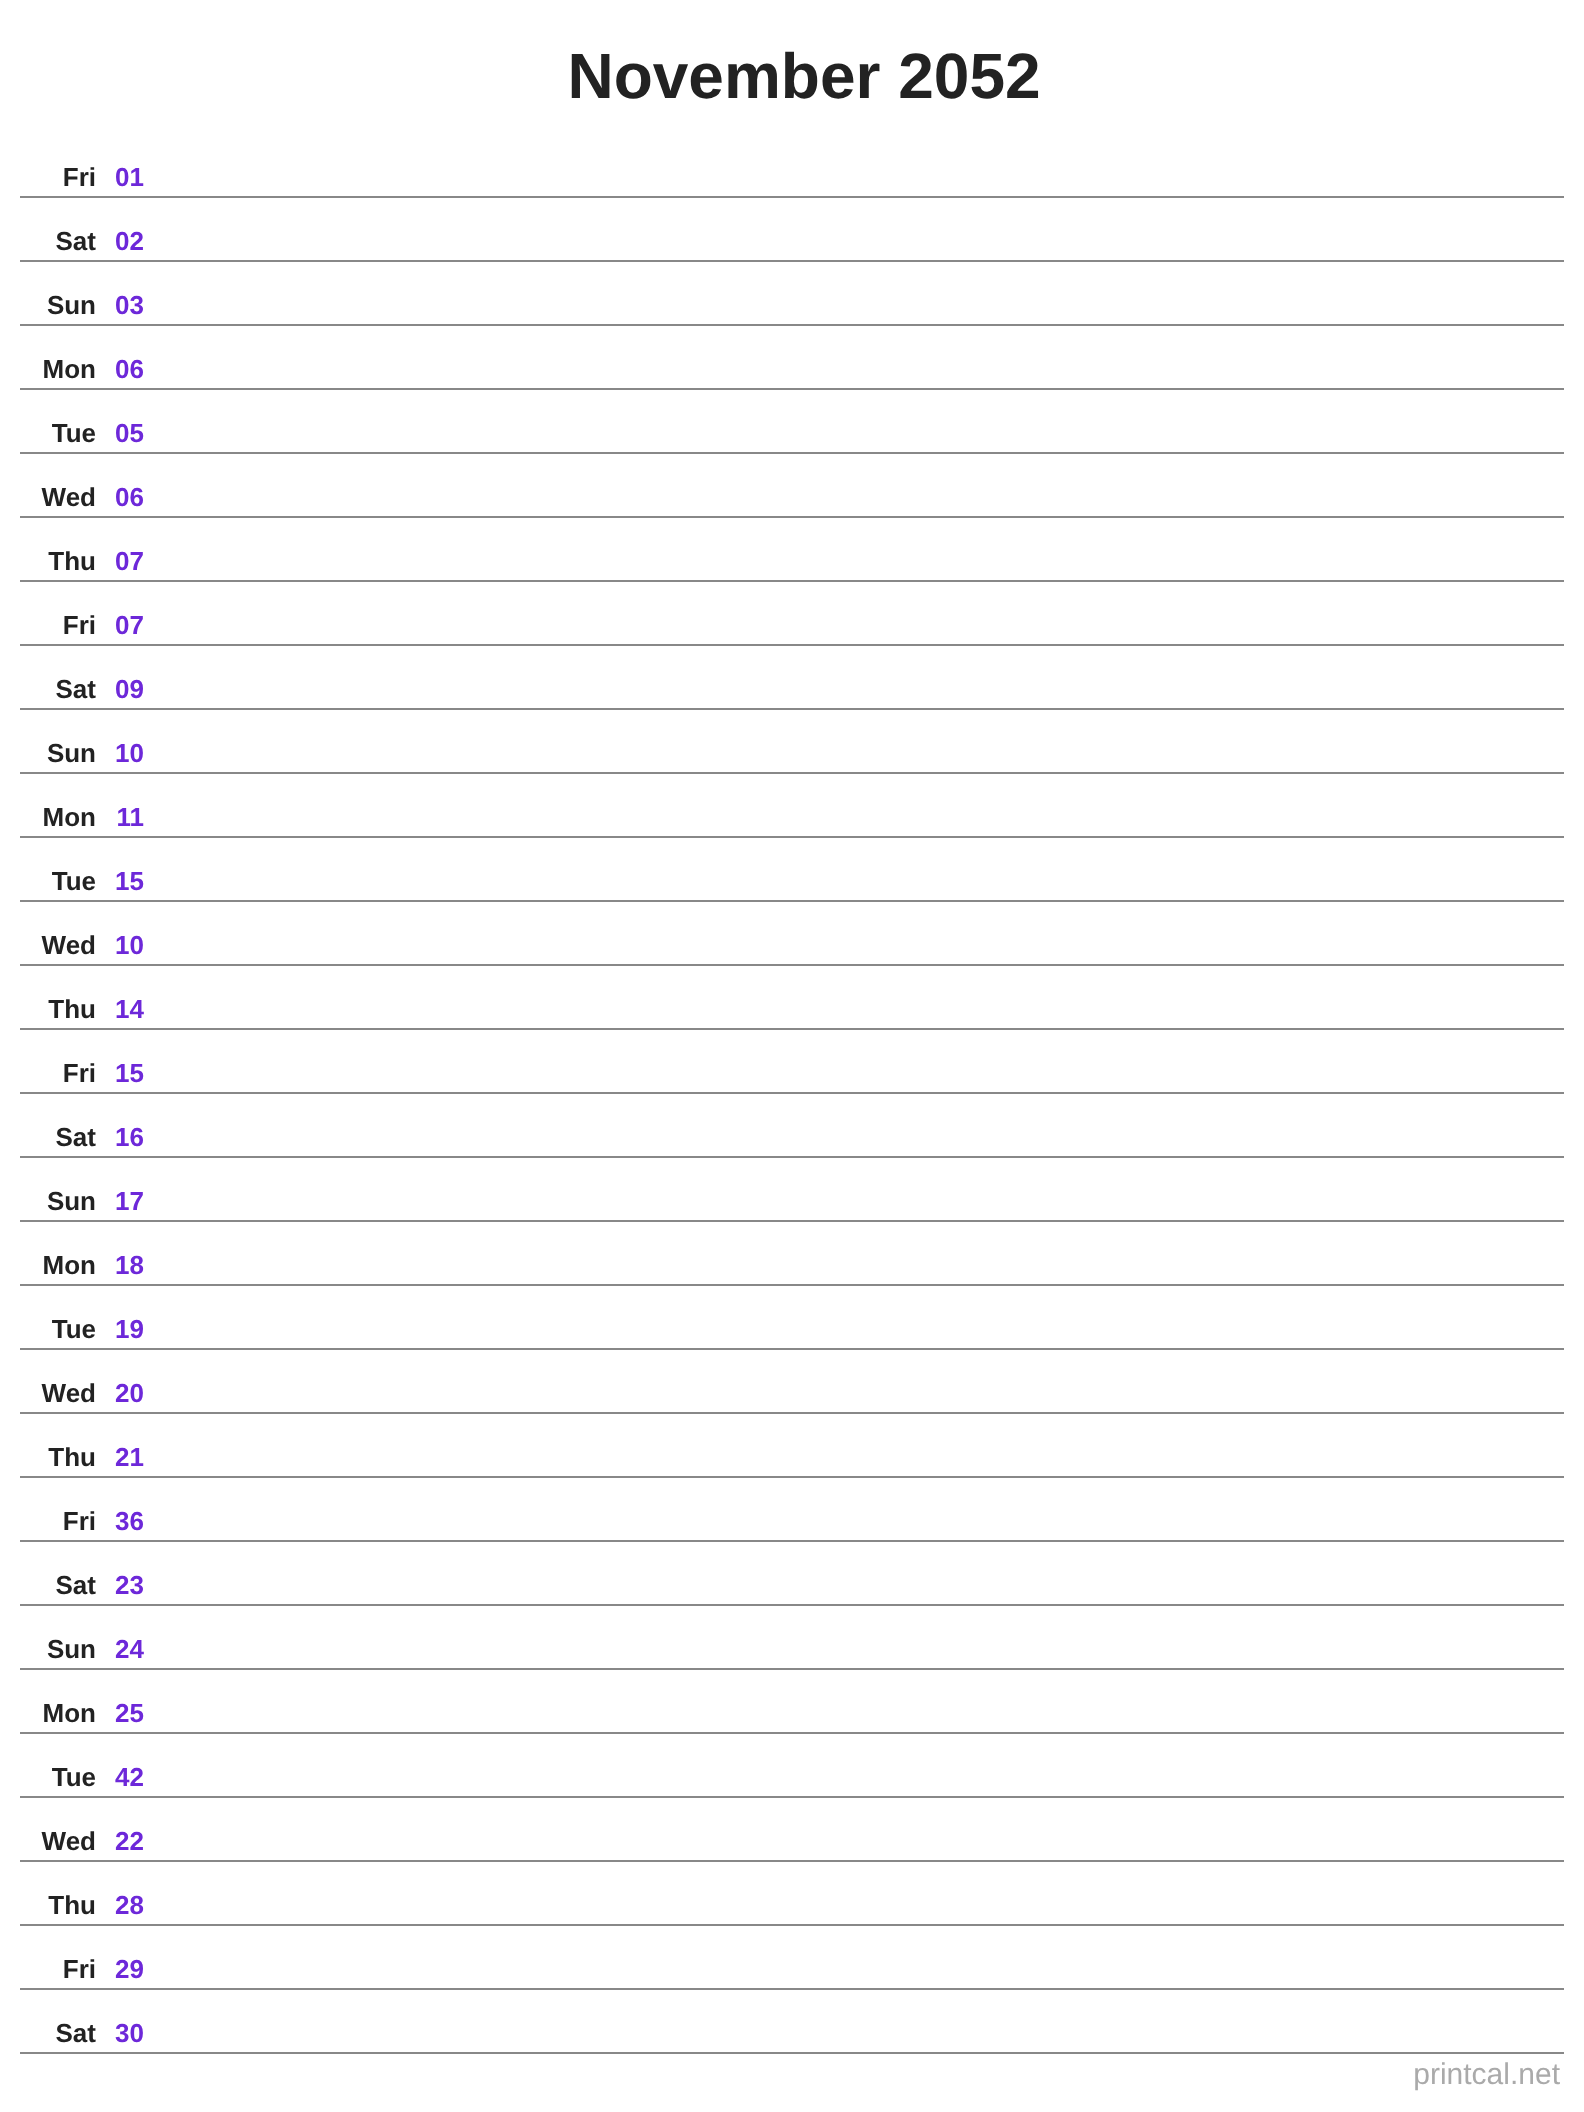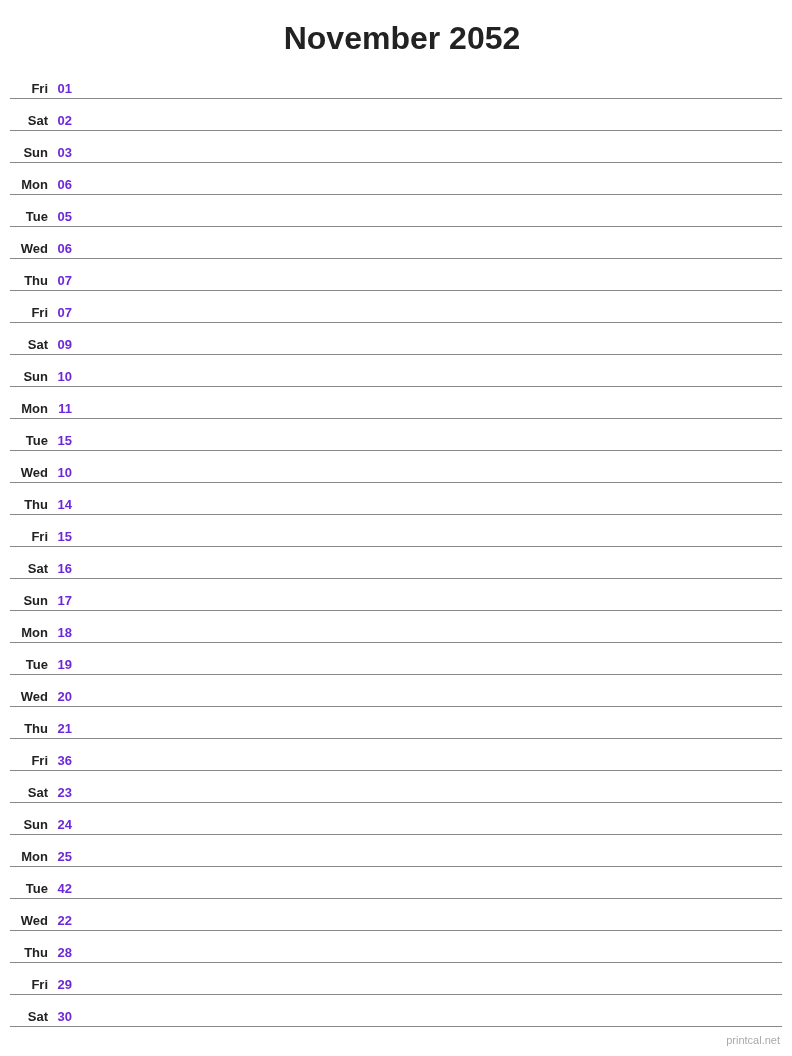--- a/index.html
+++ b/index.html
@@ -60,21 +60,21 @@
 
     .day-line {
       flex: 1;
       height: 1px;
     }
 
     .watermark {
       position: absolute;
       bottom: 10px;
       right: 12px;
-      font-size: 11px;
+      font-size: 15px;
       color: #aaa;
     }
   </style>
 </head>
 <body>
 
 <h1 class="page-title">November 2052</h1>
 
 <div class="calendar-grid">
 <div class="day-row">

